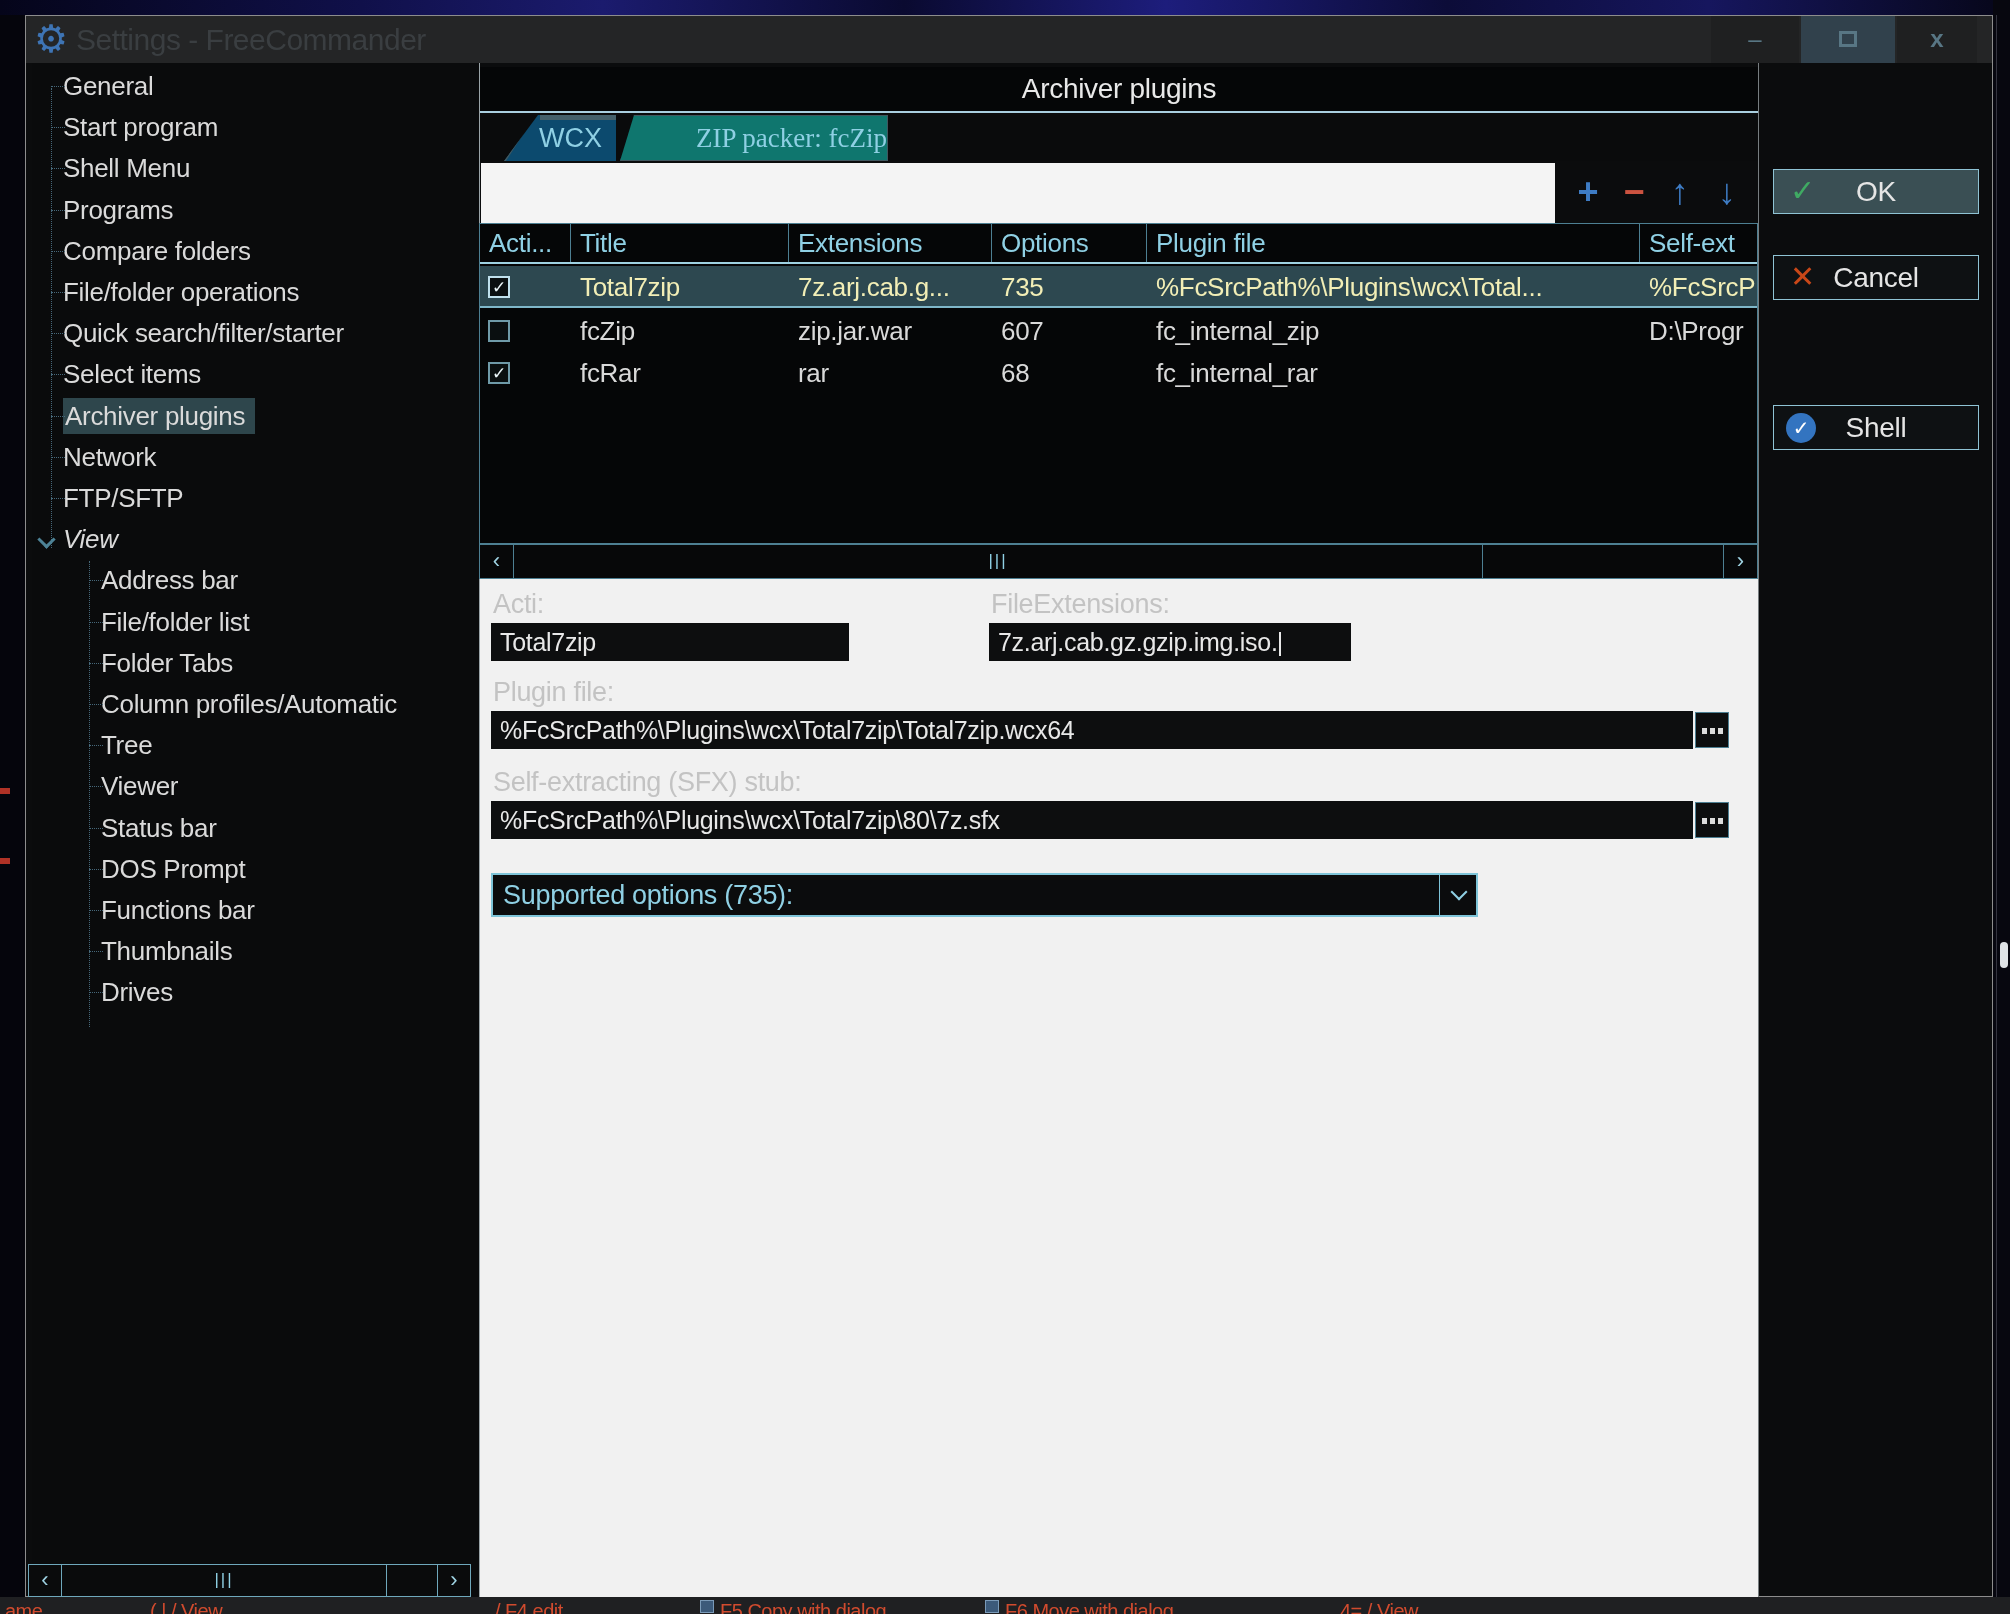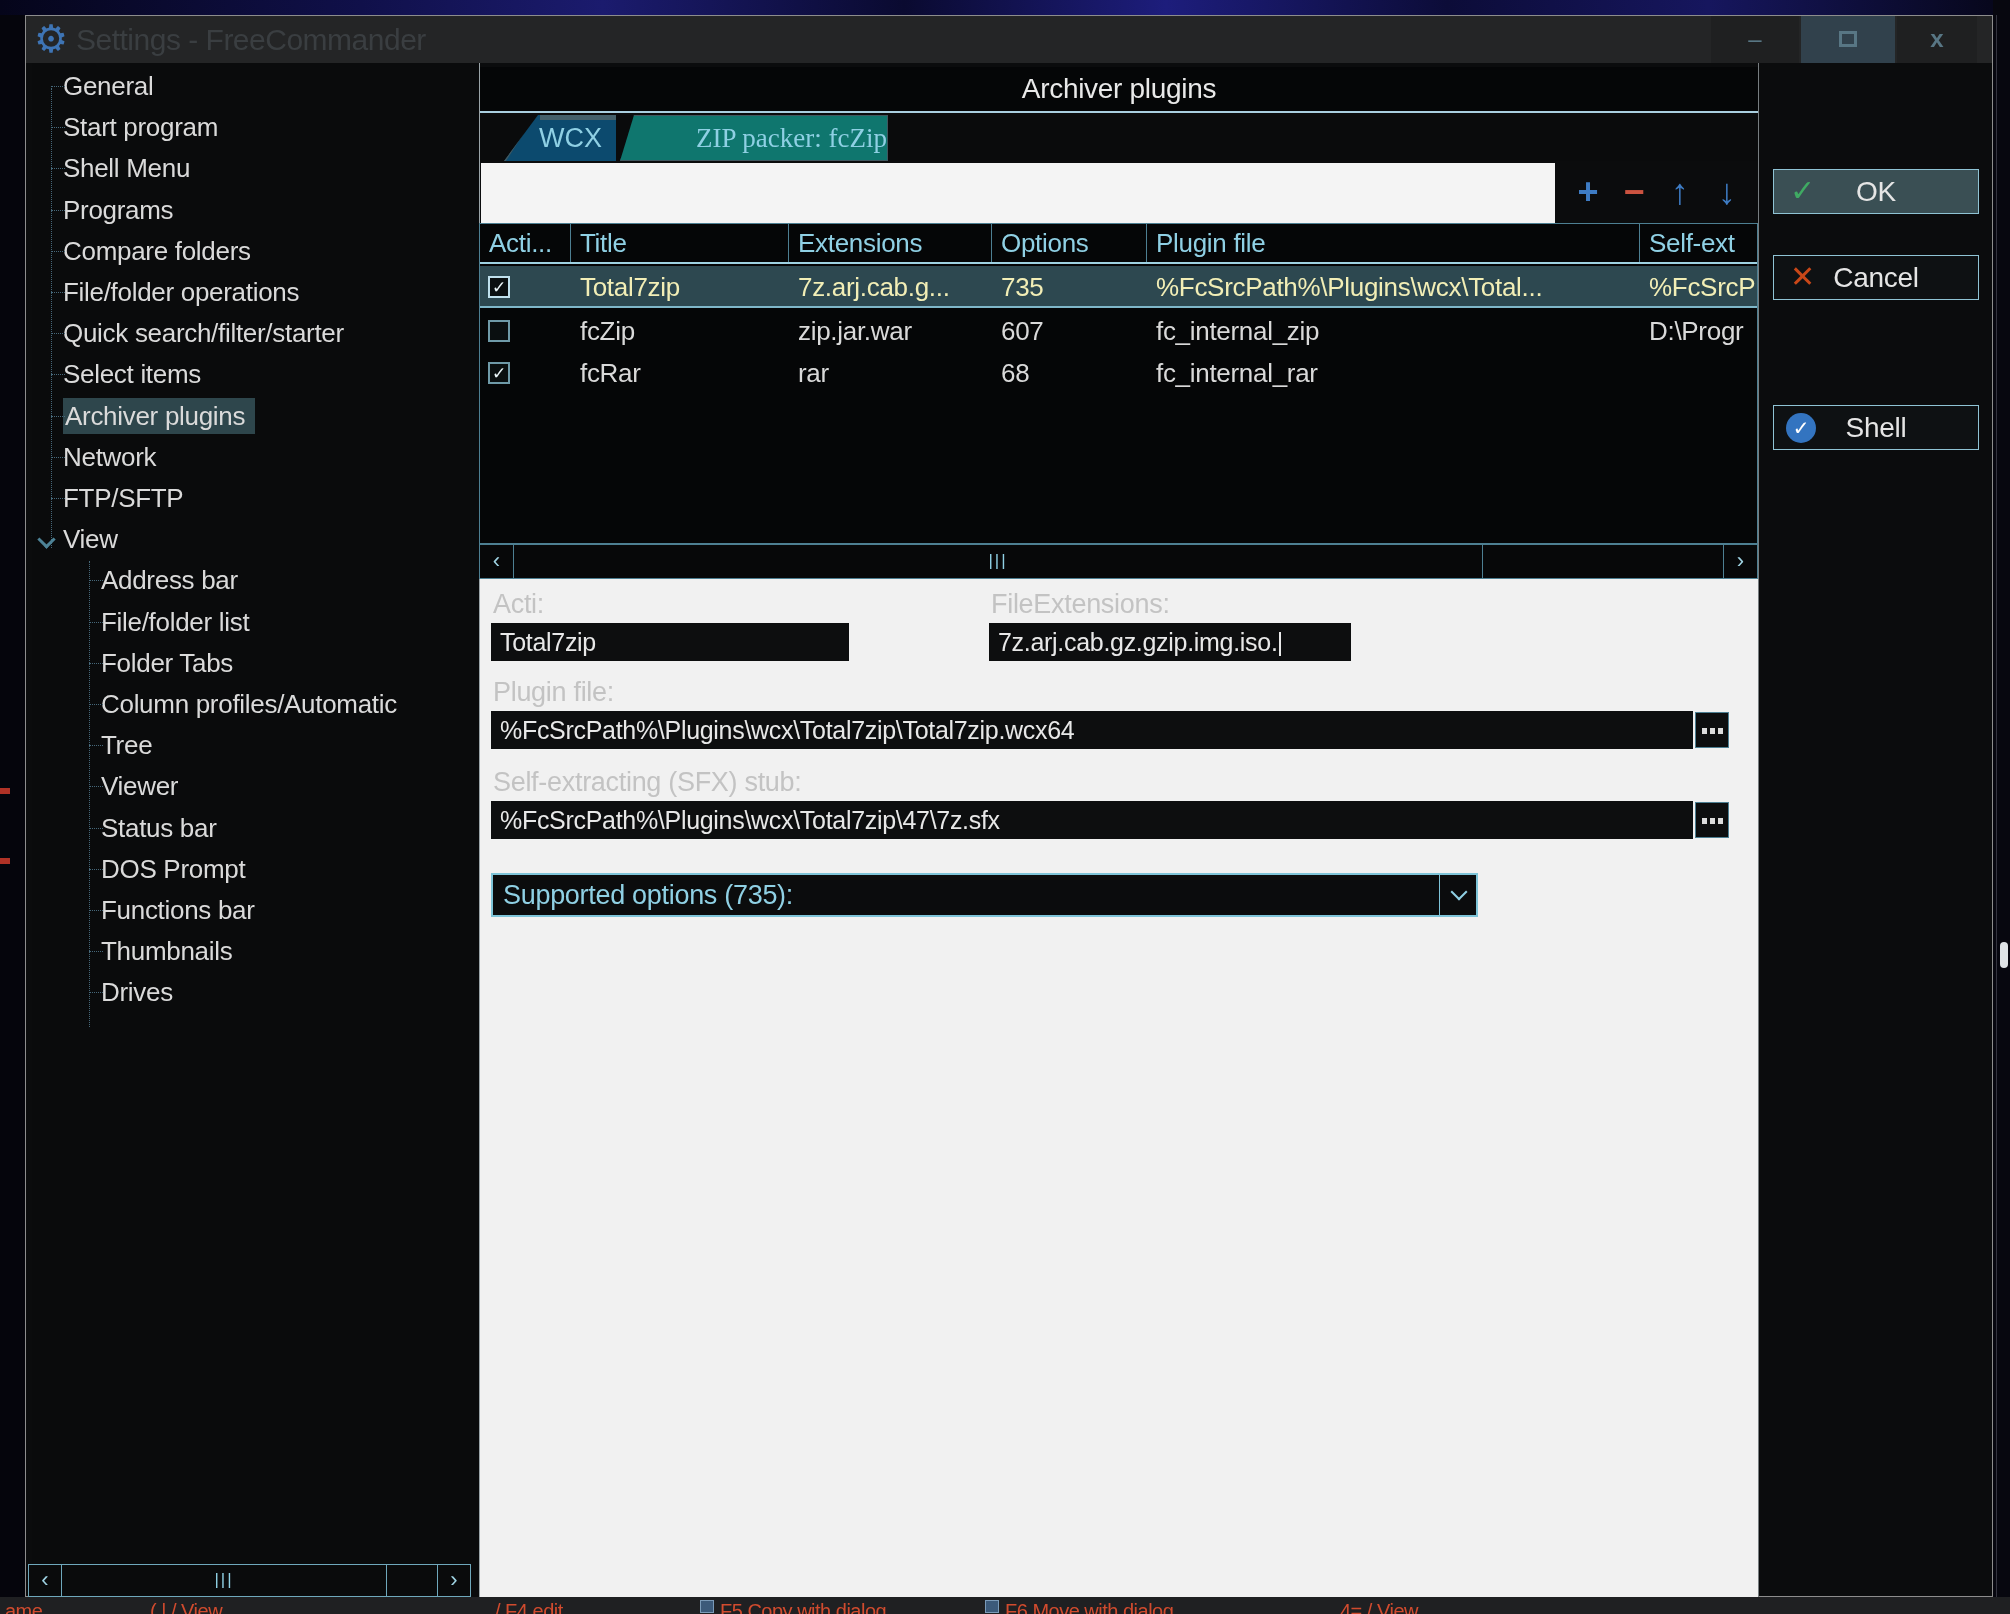--- a/index.html
+++ b/index.html
@@ -160,21 +160,21 @@
       <div class="tree-item lvl1" style="top:45px;"><span class="stub"></span><span class="lbl">Start program</span></div>
       <div class="tree-item lvl1" style="top:86px;"><span class="stub"></span><span class="lbl">Shell Menu</span></div>
       <div class="tree-item lvl1" style="top:128px;"><span class="stub"></span><span class="lbl">Programs</span></div>
       <div class="tree-item lvl1" style="top:169px;"><span class="stub"></span><span class="lbl">Compare folders</span></div>
       <div class="tree-item lvl1" style="top:210px;"><span class="stub"></span><span class="lbl">File/folder operations</span></div>
       <div class="tree-item lvl1" style="top:251px;"><span class="stub"></span><span class="lbl">Quick search/filter/starter</span></div>
       <div class="tree-item lvl1" style="top:292px;"><span class="stub"></span><span class="lbl">Select items</span></div>
       <div class="tree-item lvl1 selected" style="top:334px;"><span class="stub"></span><span class="lbl">Archiver plugins</span></div>
       <div class="tree-item lvl1" style="top:375px;"><span class="stub"></span><span class="lbl">Network</span></div>
       <div class="tree-item lvl1" style="top:416px;"><span class="stub"></span><span class="lbl">FTP/SFTP</span></div>
-      <div class="tree-item lvl1" style="top:457px;"><span class="expander" style="top:10px;"></span><span class="lbl">View</span></div>
+      <div class="tree-item lvl1" style="top:457px;font-style:italic;"><span class="expander" style="top:10px;"></span><span class="lbl">View</span></div>
       <div class="tree-item lvl2" style="top:498px;"><span class="stub"></span><span class="lbl">Address bar</span></div>
       <div class="tree-item lvl2" style="top:540px;"><span class="stub"></span><span class="lbl">File/folder list</span></div>
       <div class="tree-item lvl2" style="top:581px;"><span class="stub"></span><span class="lbl">Folder Tabs</span></div>
       <div class="tree-item lvl2" style="top:622px;"><span class="stub"></span><span class="lbl">Column profiles/Automatic</span></div>
       <div class="tree-item lvl2" style="top:663px;"><span class="stub"></span><span class="lbl">Tree</span></div>
       <div class="tree-item lvl2" style="top:704px;"><span class="stub"></span><span class="lbl">Viewer</span></div>
       <div class="tree-item lvl2" style="top:746px;"><span class="stub"></span><span class="lbl">Status bar</span></div>
       <div class="tree-item lvl2" style="top:787px;"><span class="stub"></span><span class="lbl">DOS Prompt</span></div>
       <div class="tree-item lvl2" style="top:828px;"><span class="stub"></span><span class="lbl">Functions bar</span></div>
       <div class="tree-item lvl2" style="top:869px;"><span class="stub"></span><span class="lbl">Thumbnails</span></div>
@@ -260,21 +260,21 @@
 
       <div class="flabel" style="left:13px;top:98px;">Plugin file:</div>
       <div class="finput" style="left:11px;top:132px;width:1202px;">%FcSrcPath%\Plugins\wcx\Total7zip\Total7zip.wcx64</div>
       <div class="browse" style="left:1215px;top:133px;">
           <i></i>
           <i></i>
           <i></i>
         </div>
 
       <div class="flabel" style="left:13px;top:188px;">Self-extracting (SFX) stub:</div>
-      <div class="finput" style="left:11px;top:222px;width:1202px;">%FcSrcPath%\Plugins\wcx\Total7zip\47\7z.sfx</div>
+      <div class="finput" style="left:11px;top:222px;width:1202px;">%FcSrcPath%\Plugins\wcx\Total7zip\80\7z.sfx</div>
       <div class="browse" style="left:1215px;top:223px;">
           <i></i>
           <i></i>
           <i></i>
         </div>
 
       <div class="combo">
         <span>Supported options (735):</span>
         <span class="sep"></span>
         <span class="chev"></span>

